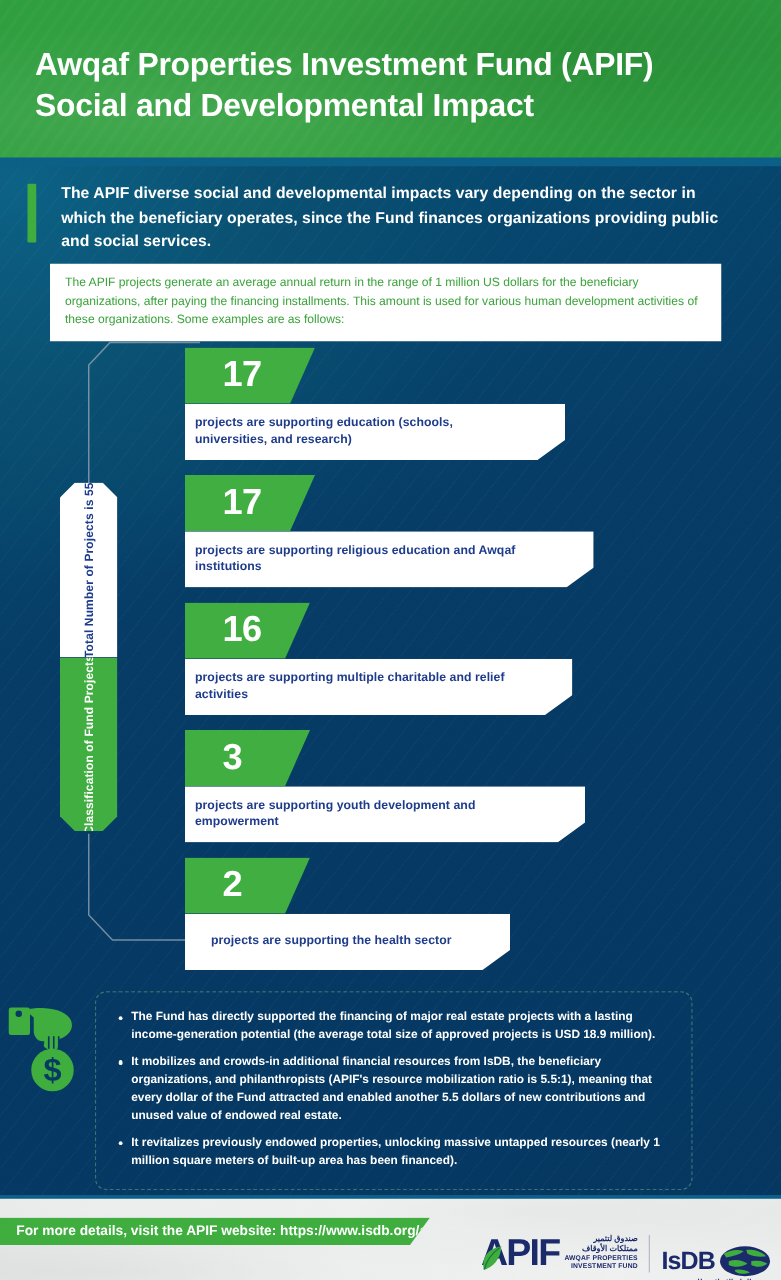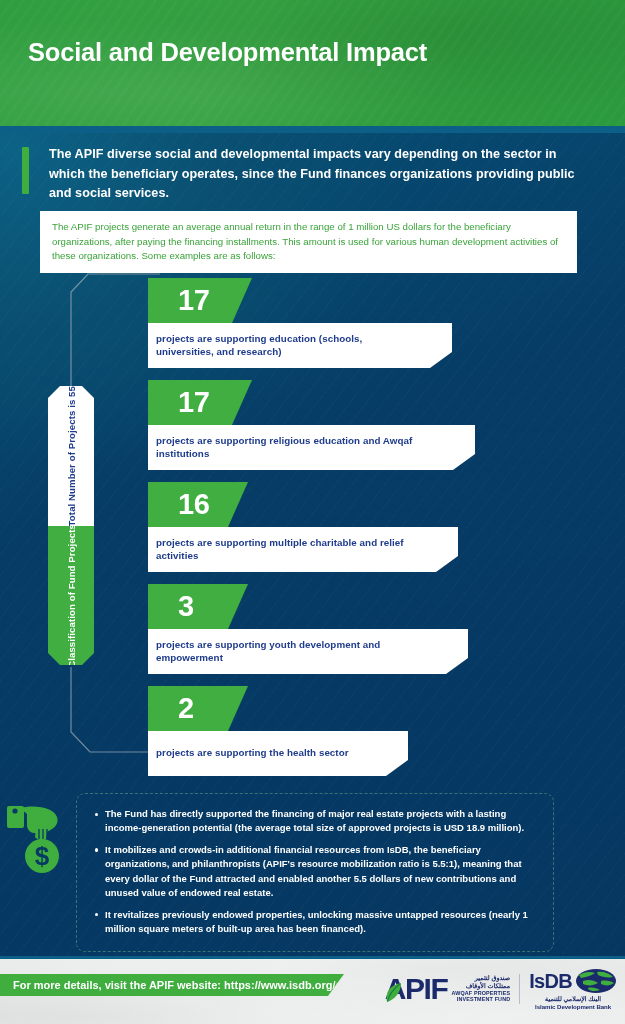--- a/index.html
+++ b/index.html
@@ -140,32 +140,33 @@
 
   .logos { position:absolute; right:8px; top:12px; display:flex; align-items:center; gap:9px; z-index:4;}
   .logo-apif { display:flex; align-items:center; gap:4px;}
   .apif-word { position:relative; font-size:30px; font-weight:bold; color:#1B2A6B; letter-spacing:-1.4px; line-height:1;}
   .apif-leaf { position:absolute; left:-1px; bottom:1px; width:19px; height:21px;}
   .apif-sub { display:flex; flex-direction:column; align-items:flex-end; gap:0px; padding-bottom:1px;}
   .apif-ar { font-size:6.4px; color:#1B2A6B; font-weight:bold; line-height:1.25; }
   .apif-en { font-size:5.4px; color:#1B2A6B; font-weight:bold; line-height:1.28; letter-spacing:.15px;}
   .logo-div { width:1px; height:30px; background:rgba(27,42,107,.25); }
   .logo-isdb { display:flex; flex-direction:column; align-items:center; }
-  .isdb-row { display:flex; align-items:center; gap:3px;}
+  .isdb-row { display:flex; align-items:center; gap:3px;margin-top:28px;}
   .isdb-word { font-size:20px; font-weight:bold; color:#1B2A6B; letter-spacing:-.7px; line-height:1;}
   .isdb-ar { font-size:6.3px; color:#1B2A6B; font-weight:bold; line-height:1.2; margin-top:1px;}
   .isdb-en { font-size:6.1px; color:#1B2A6B; font-weight:bold; line-height:1.2; letter-spacing:-.05px;}
 </style>
 </head>
 <body>
 
 <div class="page">
 
   <div class="header">
     <div class="header-title">
+      <div>Awqaf Properties Investment Fund (APIF)</div>
       <div>Social and Developmental Impact</div>
     </div>
   </div>
   <div class="header-strip"></div>
 
   <div class="body-bg"></div>
 
   <div class="intro">
     <div class="intro-bar"></div>
     <div class="intro-text">The APIF diverse social and developmental impacts vary depending on the sector in which the beneficiary operates, since the Fund finances organizations providing public and social services.</div>
@@ -224,21 +225,21 @@
       </div>
       <div class="bar-desc" style="width:320px;">
         <span>projects are supporting youth development and empowerment</span>
       </div>
     </div>
 
     <div class="bar-group" style="top:686px;">
       <div class="bar-num" style="width:100px;">
         <span>2</span>
       </div>
-      <div class="bar-desc" style="width:260px;">
+      <div class="bar-desc" style="width:260px;justify-content:center;">
         <span>projects are supporting the health sector</span>
       </div>
     </div>
 
   </div>
 
   <svg class="fin-icon" viewBox="0 0 62 82">
     <rect x="1" y="8" width="17" height="22" rx="2" fill="#3FAE3F"></rect>
     <circle cx="9" cy="13" r="2.6" fill="#063A62"></circle>
     <path d="M14 10 C30 6 48 10 51 19 C54 28 44 34 35 35 L28 35 C24 35 21 31 21 27 L21 16 Z" fill="#3FAE3F"></path>

